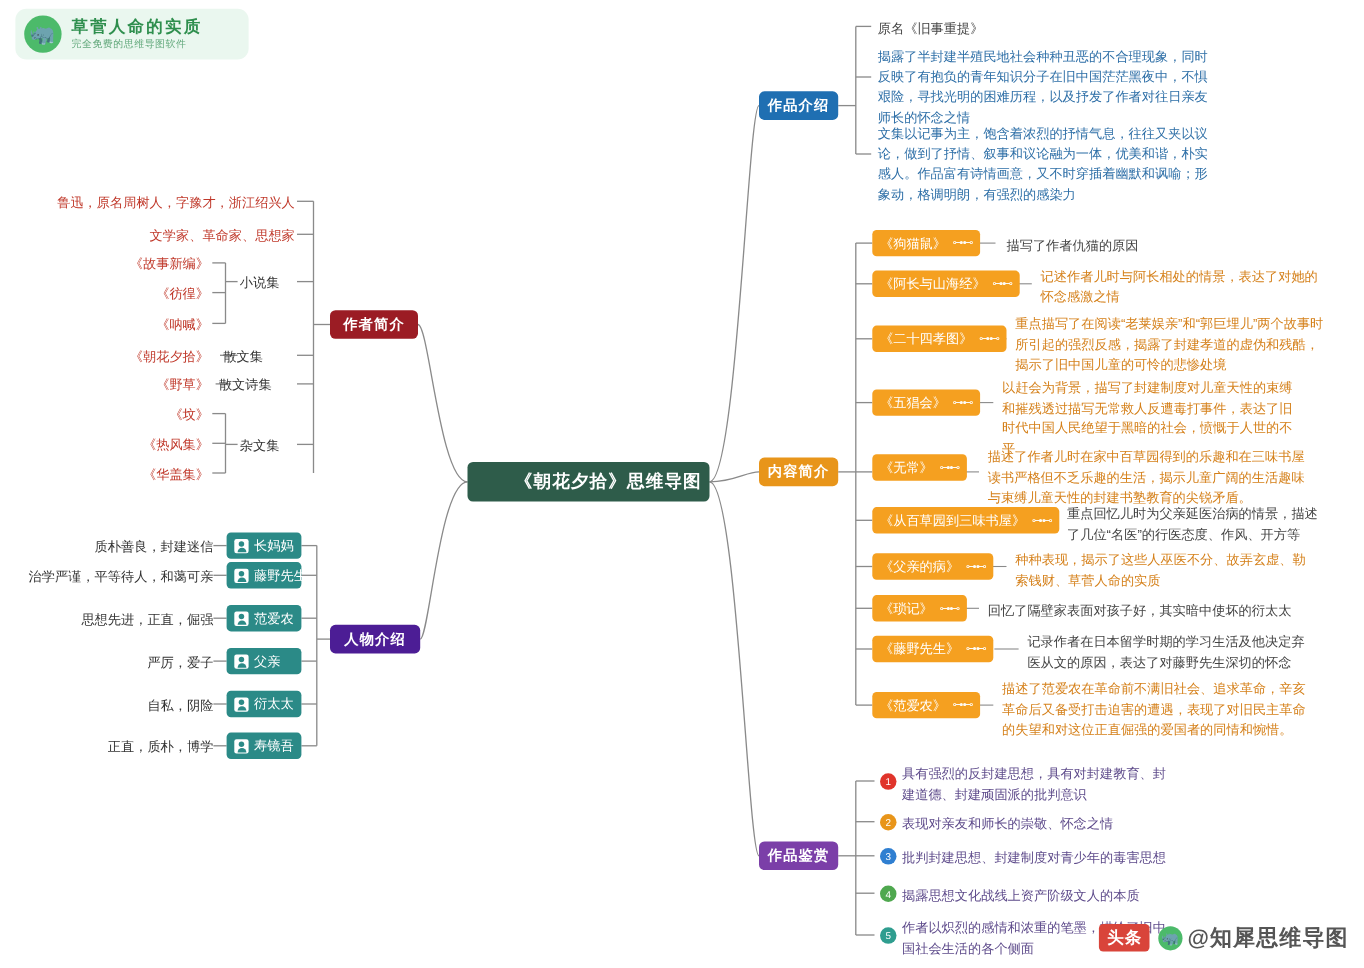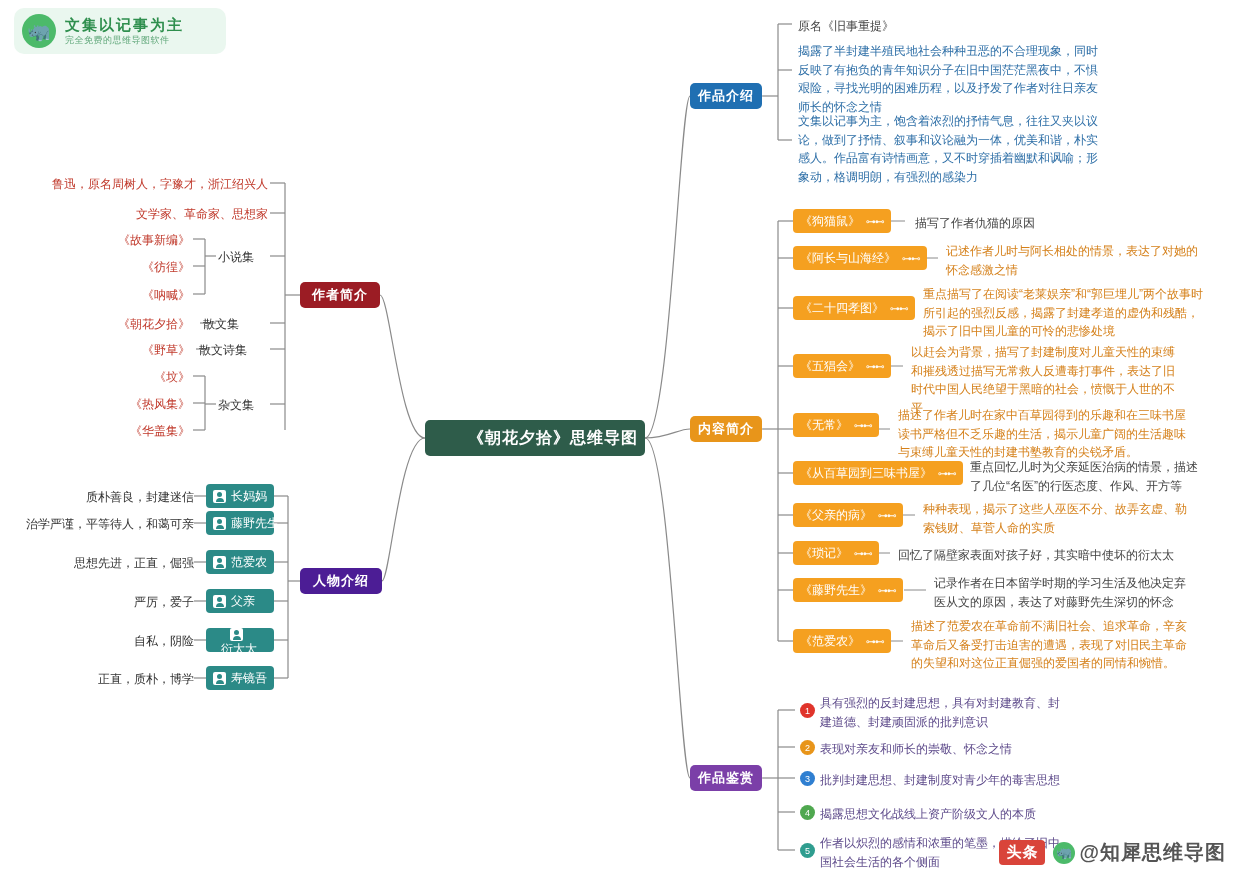--- a/index.html
+++ b/index.html
@@ -194,21 +194,21 @@
     <path d="M778,710 L795,710" stroke="#8a8a8a" stroke-width="1.2" fill="none"></path>
     <path d="M778,747 L795,747" stroke="#8a8a8a" stroke-width="1.2" fill="none"></path>
     <path d="M778,778 L795,778" stroke="#8a8a8a" stroke-width="1.2" fill="none"></path>
     <path d="M778,812 L795,812" stroke="#8a8a8a" stroke-width="1.2" fill="none"></path>
     <path d="M778,850 L795,850" stroke="#8a8a8a" stroke-width="1.2" fill="none"></path>
   </svg>
 
   <div class="logo">
     <div class="mark">🦏</div>
     <div class="txt">
-      <div class="t1">文集以记事为主</div>
+      <div class="t1">草菅人命的实质</div>
       <div class="t2">完全免费的思维导图软件</div>
     </div>
   </div>
 
   <div class="node root">《朝花夕拾》思维导图</div>
 
   <div class="node branch b-author">作者简介</div>
   <div class="node branch b-intro">作品介绍</div>
   <div class="node branch b-content">内容简介</div>
   <div class="node branch b-person">人物介绍</div>
@@ -251,21 +251,21 @@
     <span>范爱农</span>
   </div>
 
   <div class="node ltext dark" style="left:10px;top:594px;width:184px;">严厉，爱子</div>
   <div class="node person" style="top:589px;">
     <span class="pi"></span>
     <span>父亲</span>
   </div>
 
   <div class="node ltext dark" style="left:10px;top:633px;width:184px;">自私，阴险</div>
-  <div class="node person" style="top:628px;flex-direction:column;">
+  <div class="node person" style="top:628px;">
     <span class="pi"></span>
     <span>衍太太</span>
   </div>
 
   <div class="node ltext dark" style="left:10px;top:671px;width:184px;">正直，质朴，博学</div>
   <div class="node person" style="top:666px;">
     <span class="pi"></span>
     <span>寿镜吾</span>
   </div>
 

